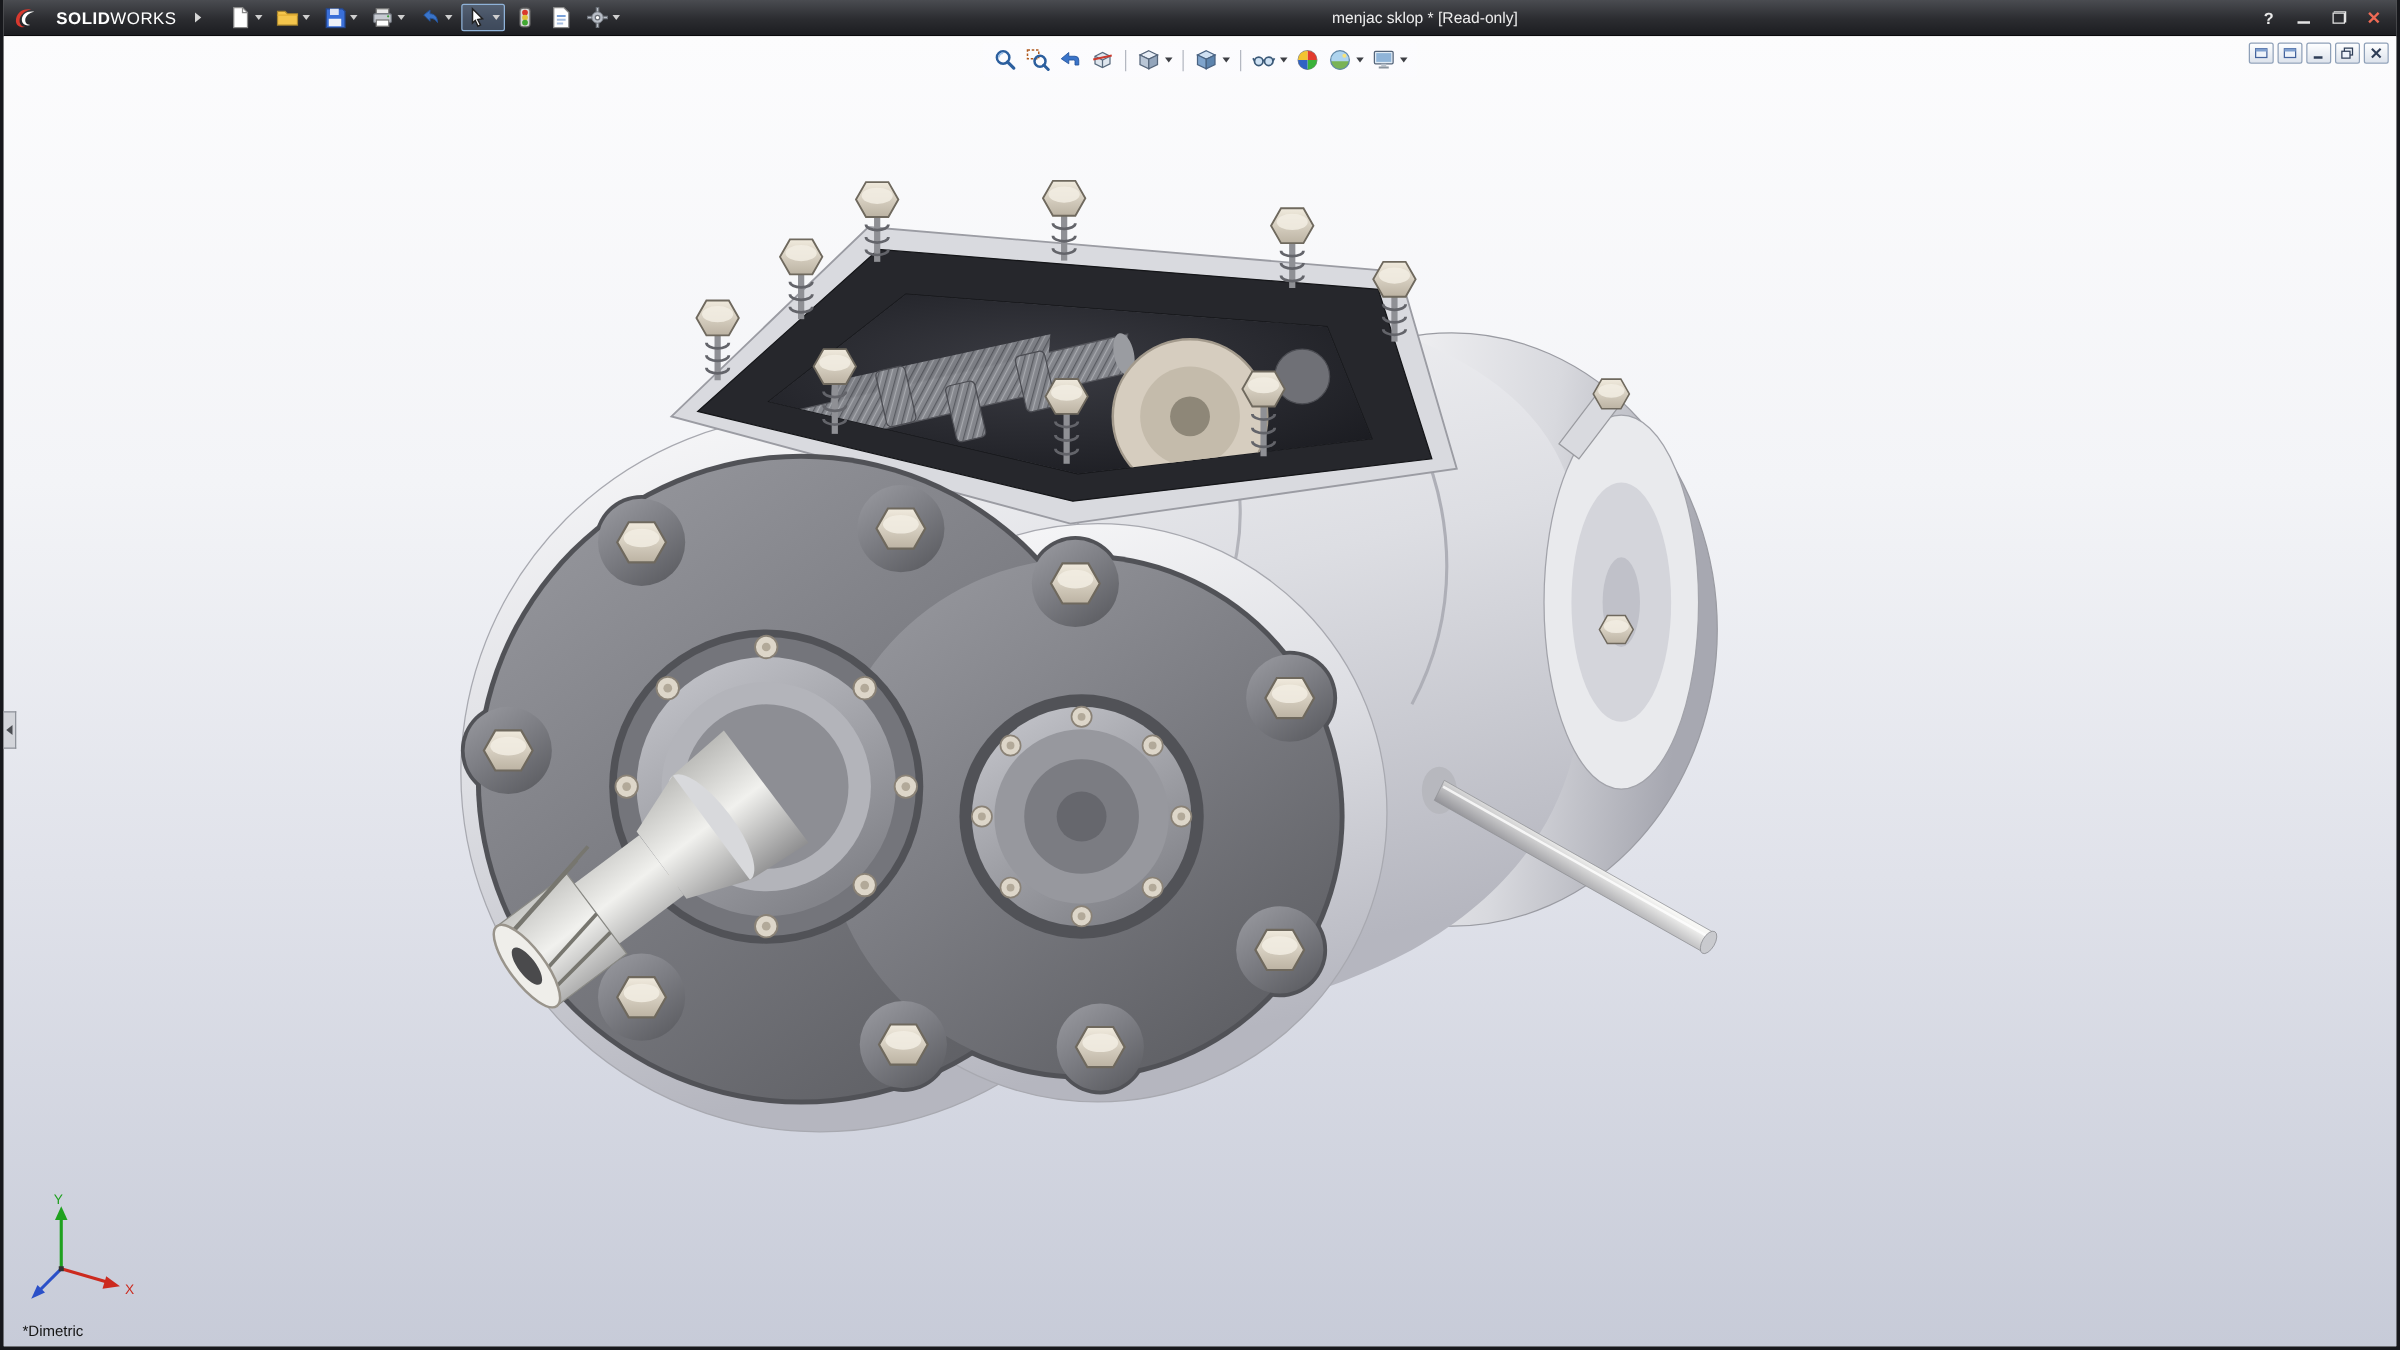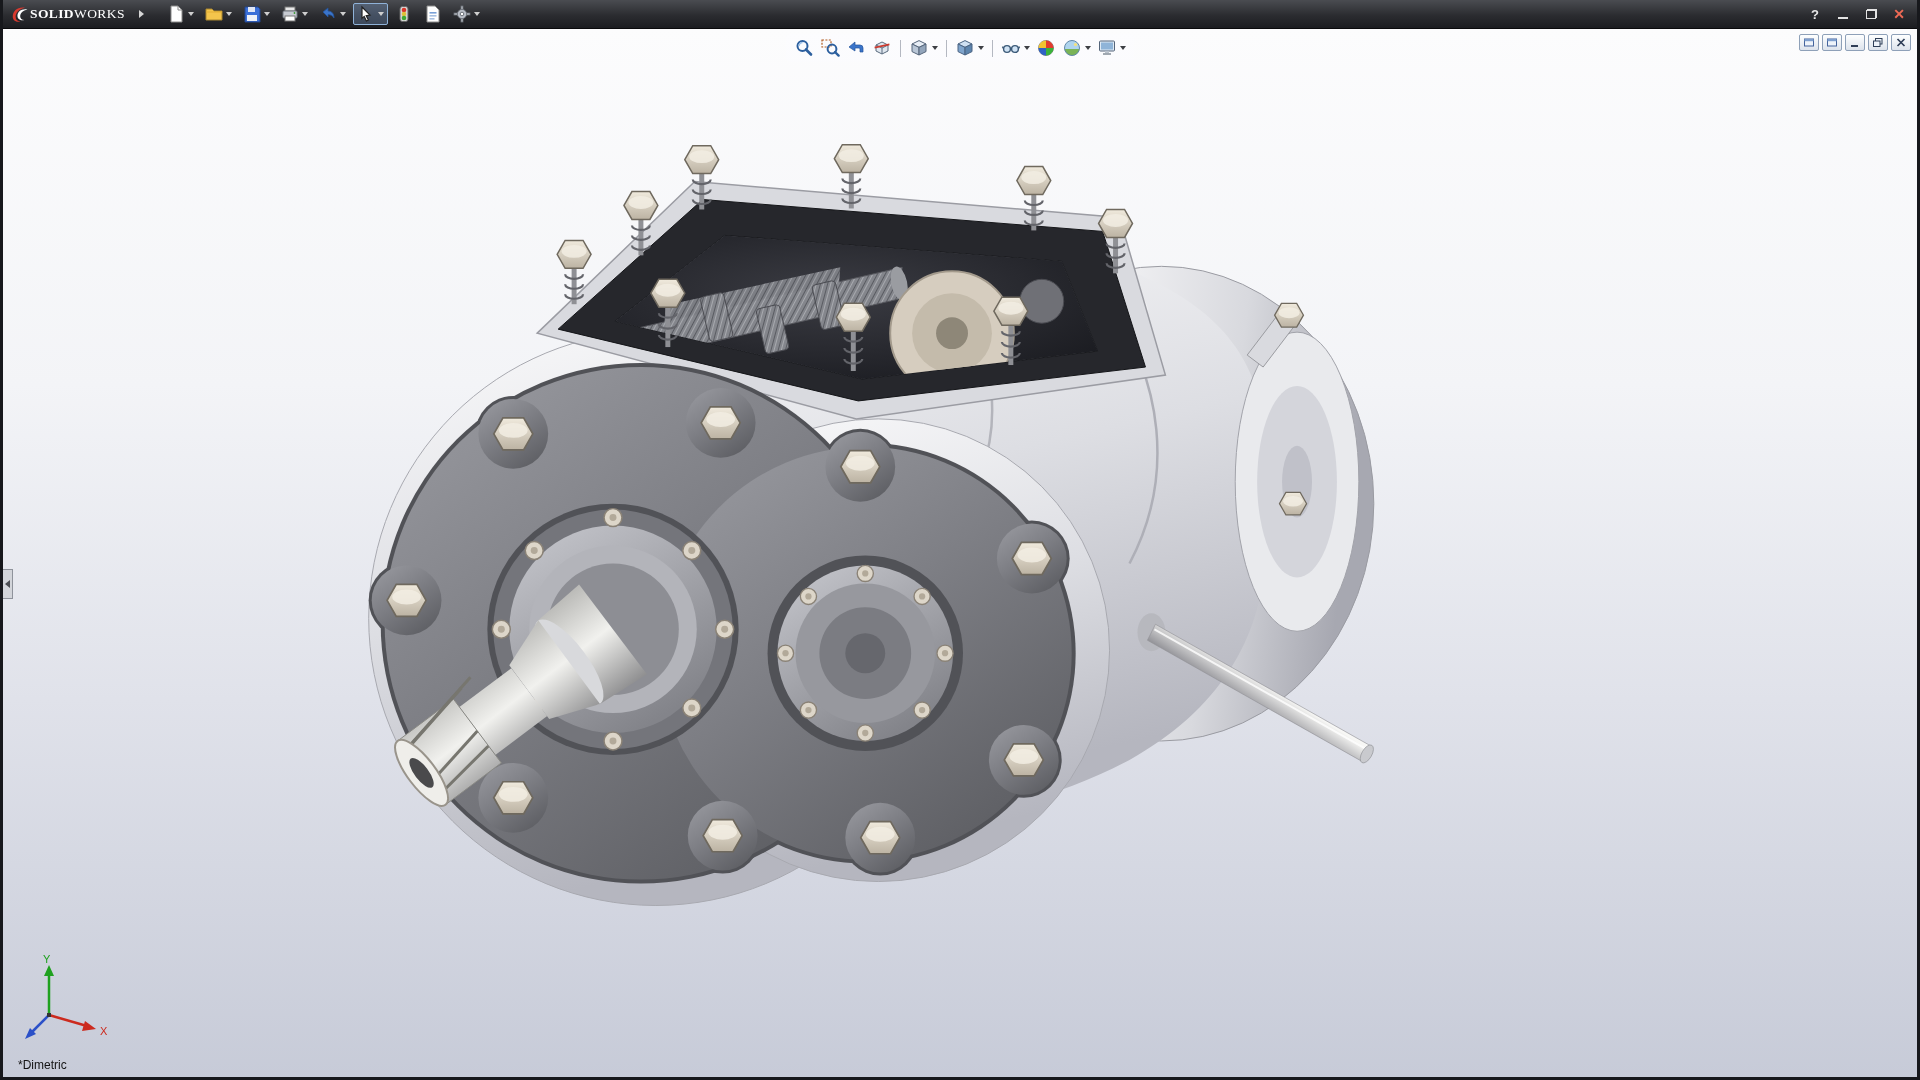--- a/index.html
+++ b/index.html
@@ -6,21 +6,21 @@
   html,body { width:1920px; height:1080px; overflow:hidden;
               font-family:"Liberation Sans", sans-serif; background:#000; }
   .window { width:1920px; height:1080px; display:flex; flex-direction:column;
             border-left:3px solid #17181c; border-right:3px solid #17181c;
             border-bottom:3px solid #17181c; background:#fff; }
 
   
   .titlebar { height:29px; flex:0 0 29px; position:relative; display:flex; align-items:center;
               background:linear-gradient(#4a4c51 0%, #2b2c30 55%, #1c1d21 100%);
               border-bottom:1px solid #0a0a0c; color:#e8e8e8; }
-  .brand { display:flex; align-items:center; gap:0; padding:0 10px 0 7px; height:100%;font-family:Liberation Serif, serif; }
+  .brand { display:flex; align-items:center; gap:15px; padding:0 10px 0 7px; height:100%; }
   .brand svg { width:20px; height:20px; display:block; }
   .brand-text { font-size:13.5px; letter-spacing:.4px; color:#fff; white-space:nowrap; }
   .brand-text b { font-weight:bold; }
   .menu-expand { width:14px; height:18px; display:flex; align-items:center; justify-content:center;
                  margin-right:14px; cursor:default; }
   .menu-expand i { width:0; height:0; border-top:4px solid transparent; border-bottom:4px solid transparent;
                    border-left:5px solid #d6d6d6; display:block; }
   .tb-tools { display:flex; align-items:center; gap:3px; }
   .tbtn { display:flex; align-items:center; height:22px; padding:0 3px;
           border:1px solid transparent; border-radius:2px; }
@@ -169,20 +169,21 @@
                 <rect x="1" y="8" width="4" height="2"></rect>
                 <rect x="13" y="8" width="4" height="2"></rect>
                 <circle cx="9" cy="9" r="4.6"></circle>
               </g>
               <circle cx="9" cy="9" r="1.8" fill="#fff" stroke="#6b7077"></circle>
             </svg>
           </span>
           <span class="dd"></span>
         </div>
       </div>
+    <div class="tb-title">menjac sklop * [Read-only]</div>
     <div class="winctl">
       <span class="wbtn help-btn">?</span>
       <span class="wbtn">
           <span class="min-glyph"></span>
         </span>
       <span class="wbtn">
           <span class="restore-glyph"></span>
         </span>
       <span class="wbtn close-btn">✕</span>
     </div>

